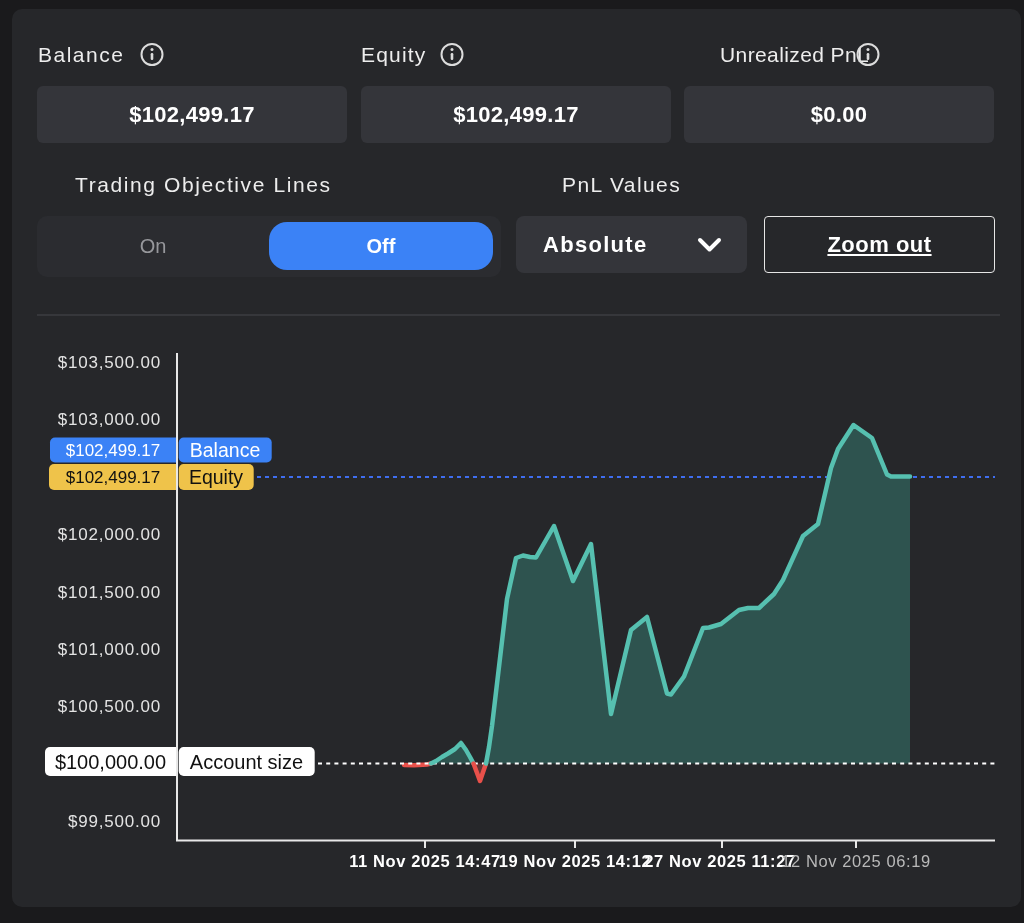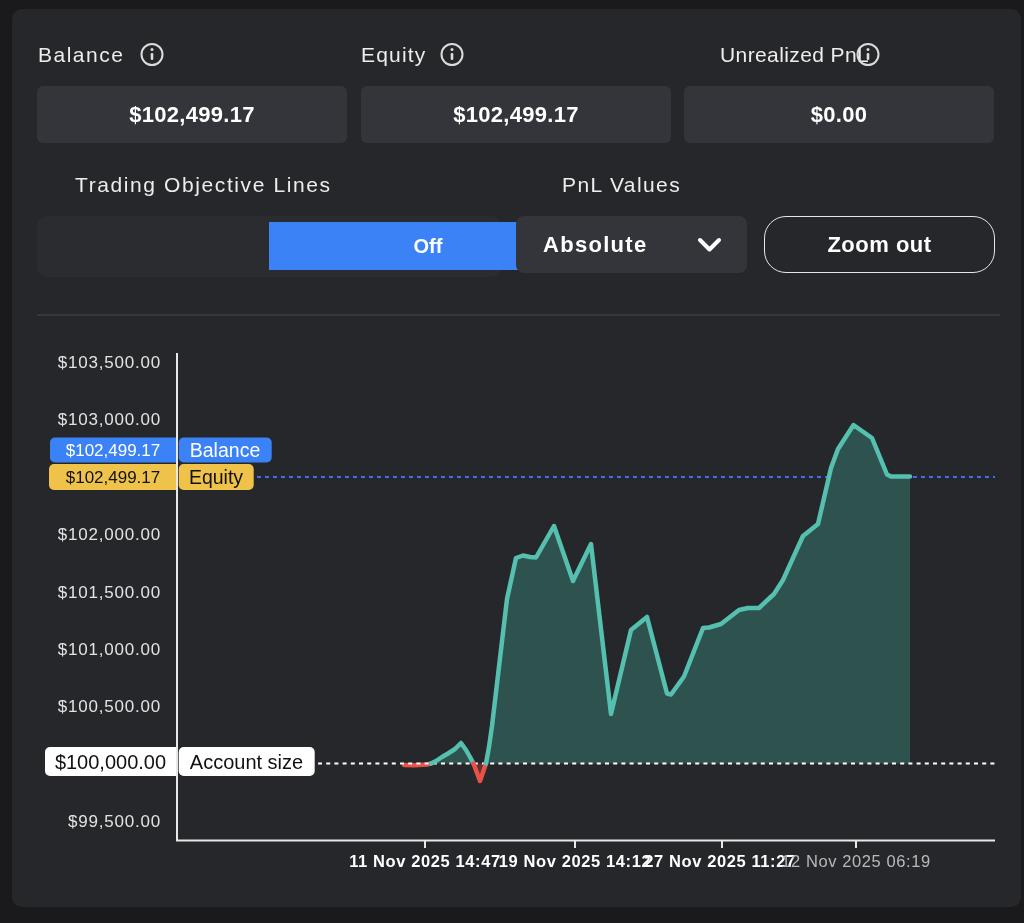--- a/index.html
+++ b/index.html
@@ -4,45 +4,46 @@
 <style>
   html,body{margin:0;padding:0;width:1024px;height:923px;background:#1a1a1c;overflow:hidden;
     font-family:"Liberation Sans",sans-serif;}
   .card{position:absolute;left:12px;top:9px;width:1009px;height:898px;background:#26272a;border-radius:10px;}
   .lbl{position:absolute;color:#ededed;font-size:21px;letter-spacing:0.4px;}
   .valbox{position:absolute;top:86px;width:310px;height:57px;background:#34353a;border-radius:6px;
     display:flex;align-items:center;justify-content:center;color:#fff;font-weight:bold;font-size:22px;letter-spacing:0.3px;}
   .seg{position:absolute;left:37px;top:216px;width:464px;height:61px;background:#2b2c30;border-radius:10px;}
   .segon{position:absolute;left:0;top:0;width:232px;height:61px;display:flex;align-items:center;justify-content:center;
     color:#97989c;font-size:20px;}
-  .segoff{position:absolute;left:232px;top:6px;width:224px;height:48px;background:#3b82f6;border-radius:0;
-    display:flex;align-items:center;justify-content:center;color:#fff;font-size:20px;font-weight:bold;padding-left:47px;}
+  .segoff{position:absolute;left:232px;top:6px;width:224px;height:48px;background:#3b82f6;border-radius:18px;
+    display:flex;align-items:center;justify-content:center;color:#fff;font-size:20px;font-weight:bold;}
   .dd{position:absolute;left:516px;top:216px;width:231px;height:57px;background:#34353a;border-radius:8px;
     display:flex;align-items:center;color:#fff;font-size:22px;font-weight:bold;letter-spacing:1.3px;}
-  .zoomout{position:absolute;left:764px;top:216px;width:231px;height:57px;border:1.5px solid #e6e6e6;border-radius:22px;
-    box-sizing:border-box;display:flex;align-items:center;justify-content:center;color:#fff;font-size:22px;font-weight:bold;letter-spacing:0.5px;}
+  .zoomout{position:absolute;left:764px;top:216px;width:231px;height:57px;border:1.5px solid #e6e6e6;border-radius:4px;
+    box-sizing:border-box;display:flex;align-items:center;justify-content:center;color:#fff;font-size:22px;font-weight:bold;letter-spacing:0.5px;text-decoration:underline;}
   .sep{position:absolute;left:37px;top:314px;width:963px;height:2px;background:#36373b;}
   svg{position:absolute;left:0;top:0;}
 </style>
 </head>
 <body>
 <div class="card"></div>
 
 <div class="lbl" style="left:38px;top:43px;letter-spacing:1.5px;">Balance</div>
 <div class="lbl" style="left:361px;top:43px;letter-spacing:1.2px;">Equity</div>
 <div class="lbl" style="left:720px;top:43px;">Unrealized PnL</div>
 
 <div class="valbox" style="left:37px;">$102,499.17</div>
 <div class="valbox" style="left:361px;">$102,499.17</div>
 <div class="valbox" style="left:684px;text-align:center;">$0.00</div>
 
 <div class="lbl" style="left:38px;top:173px;letter-spacing:1.6px;margin-left:37px;">Trading Objective Lines</div>
 <div class="lbl" style="left:532px;top:173px;letter-spacing:1.4px;margin-left:30px;">PnL Values</div>
 
 <div class="seg">
+  <div class="segon">On</div>
   <div class="segoff">Off</div>
 </div>
 <div class="dd">
     <span style="margin-left:27px;">Absolute</span>
   </div>
 <div class="zoomout">Zoom out</div>
 <div class="sep"></div>
 
 <svg width="1024" height="923" viewBox="0 0 1024 923">
 

